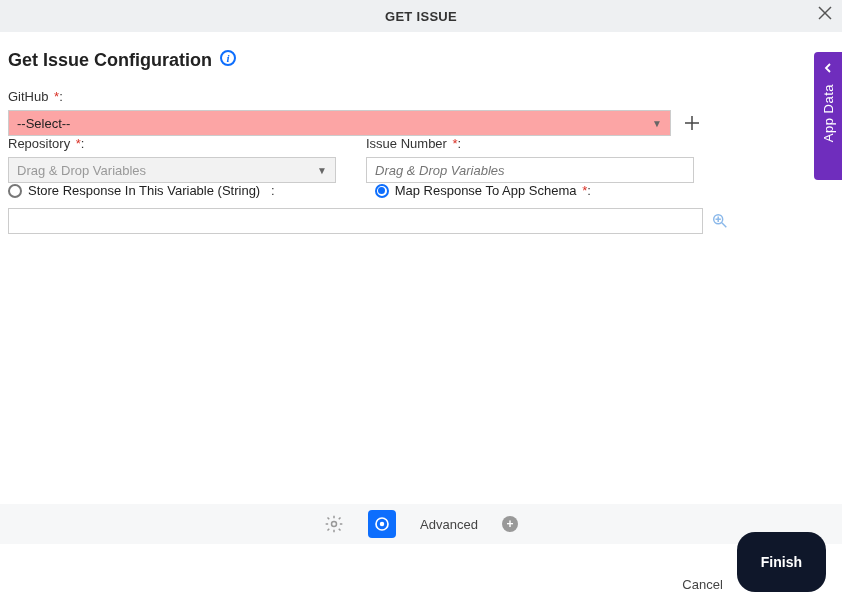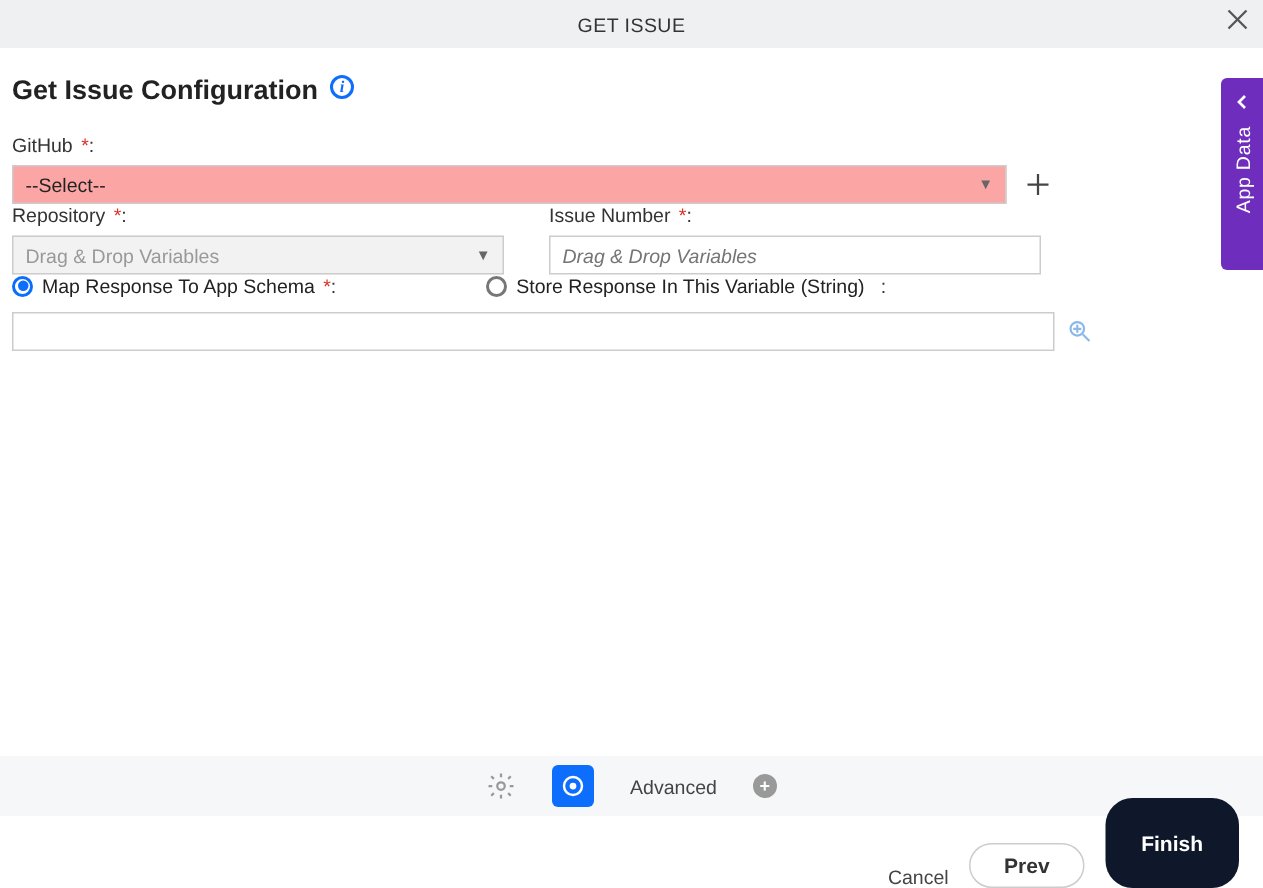--- a/index.html
+++ b/index.html
@@ -1,19 +1,19 @@
 <!DOCTYPE html>
 <html><head>
 <meta charset="utf-8">
 <style>
 * { box-sizing: border-box; margin: 0; padding: 0; }
 body { font-family: -apple-system, BlinkMacSystemFont, "Segoe UI", Arial, sans-serif; font-size: 13px; color: #333; background: #fff; width: 842px; height: 592px; overflow: hidden; position: relative; }
 
 .header-bar { background: #eef0f2; height: 32px; display: flex; align-items: center; justify-content: center; position: relative; }
-.header-title { font-size: 13px; color: #333; font-weight: 400; letter-spacing: 0.3px; }
+.header-title { font-size: 13px; color: #333; font-weight: 700; letter-spacing: 0.3px; }
 .close-btn { position: absolute; right: 10px; top: 6px; cursor: pointer; color: #555; font-size: 16px; }
 
 .content { padding: 18px 8px 0 8px; }
 
 .page-title-row { display: flex; gap: 8px; margin-bottom: 18px; }
 .page-title { font-size: 18px; font-weight: 600; color: #222; }
 .info-icon { width: 16px; height: 16px; border: 2px solid #0d6efd; border-radius: 50%; display: inline-flex; align-items: center; justify-content: center; color: #0d6efd; font-size: 11px; font-weight: bold; font-style: italic; font-family: serif; cursor: pointer; }
 
 .field-row { display: flex; gap: 30px; margin-bottom: 0; }
 .field-col { display: flex; flex-direction: column; }
@@ -111,26 +111,26 @@
       </div>
     </div>
     <div class="field-col half">
       <span class="label"><span>Issue Number</span> <span class="required">*</span><span class="colon">:</span></span>
       <input class="input" placeholder="Drag &amp; Drop Variables" style="">
     </div>
   </div>
 
   <div class="radio-row">
     <div class="radio-opt">
+      <span class="radio-visual unchecked"></span>
+      <span class="radio-label"><span>Store Response In This Variable (String)</span>&nbsp;&nbsp;&nbsp;<span class="colon">:</span></span>
+    </div>
+    <div class="radio-opt">
       <span class="radio-visual checked"></span>
       <span class="radio-label"><span>Map Response To App Schema</span> <span class="required">*</span><span class="colon">:</span></span>
-    </div>
-    <div class="radio-opt">
-      <span class="radio-visual unchecked"></span>
-      <span class="radio-label"><span>Store Response In This Variable (String)</span>&nbsp;&nbsp;&nbsp;<span class="colon">:</span></span>
     </div>
   </div>
 
   <div class="response-row">
     <input class="response-input" style="">
     <span class="picker-icon">
       <svg width="18" height="18" viewBox="0 0 20 20" fill="none" stroke-width="1.6">
         <circle cx="8" cy="8" r="5"></circle>
           <line x1="12" y1="12" x2="17" y2="17"></line>
         <line x1="8" y1="5" x2="8" y2="11"></line>
@@ -161,15 +161,14 @@
       <circle cx="12" cy="12" r="8"></circle>
       <circle cx="12" cy="12" r="3" fill="#fff" stroke="none"></circle>
     </svg>
   </span>
   <span class="advanced-label">Advanced</span>
   <span class="advanced-plus">+</span>
 </div>
 
 <div class="footer">
   <span class="link-btn">Cancel</span>
-  <button class="btn-outline">Prev</button>
   <button class="btn-primary">Finish</button>
 </div>
 
 </body></html>

